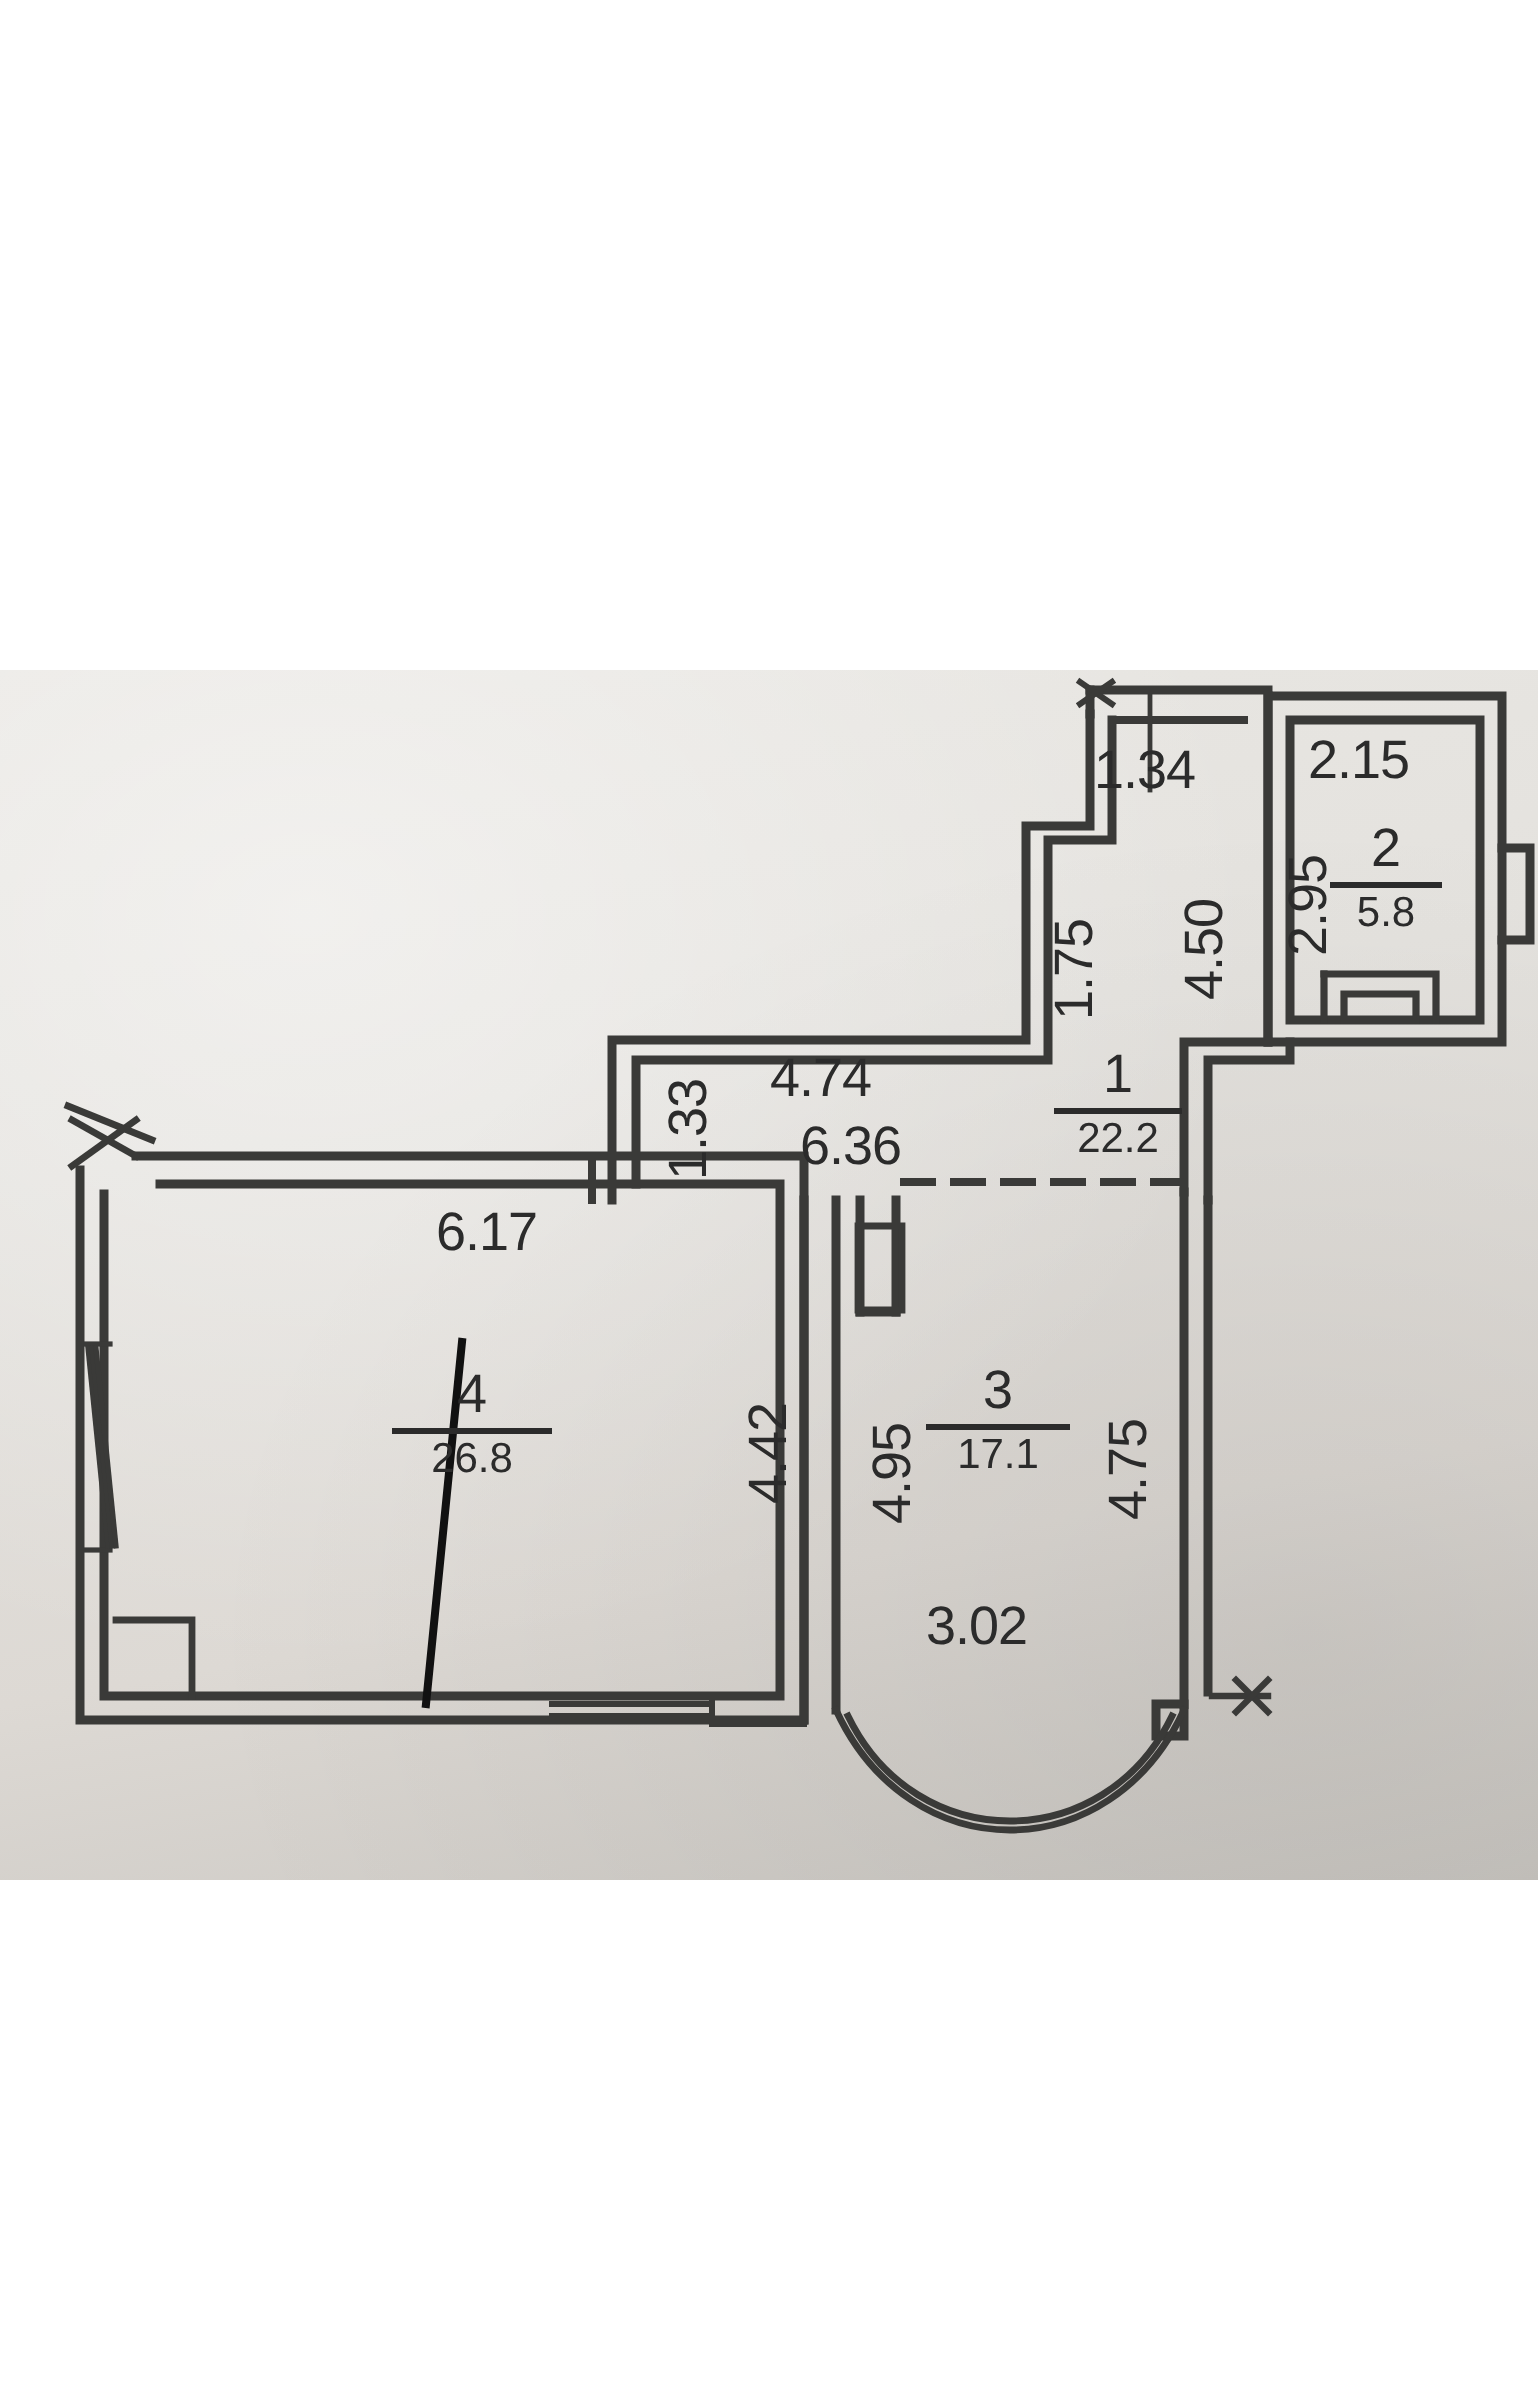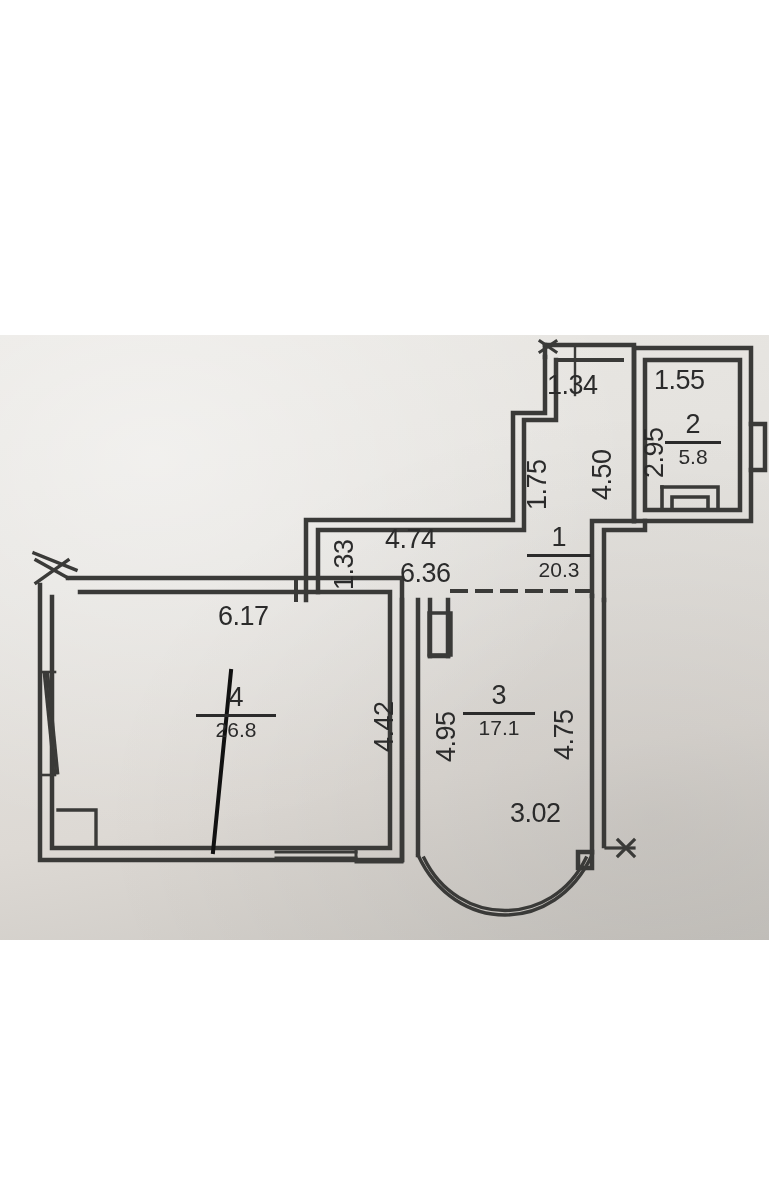--- a/index.html
+++ b/index.html
@@ -208,21 +208,21 @@
 
       <g stroke-width="3.4">
         <path d="M429,613 L451,613 L451,655 L429,655 Z"></path>
       </g>
 
     </g>
   </svg>
 
   <div class="lbl dim" style="left:547px; top:372px;">1.34</div>
 
-  <div class="lbl dim" style="left:654px; top:367px;">1.55</div>
+  <div class="lbl dim" style="left:654px; top:367px;">2.15</div>
 
   <div class="lbl dim rot90" style="left:641px; top:478px;">2.95</div>
 
   <div class="frac" style="left:665px; top:411px; width:56px;">
     <span class="num">2</span>
     <span class="bar"></span>
     <span class="den">5.8</span>
   </div>
 
   <div class="lbl dim rot90" style="left:589px; top:500px;">4.50</div>
@@ -231,21 +231,21 @@
 
   <div class="lbl dim rot90" style="left:331px; top:590px;">1.33</div>
 
   <div class="lbl dim" style="left:385px; top:526px;">4.74</div>
 
   <div class="lbl dim" style="left:400px; top:560px;">6.36</div>
 
   <div class="frac" style="left:527px; top:524px; width:64px;">
     <span class="num">1</span>
     <span class="bar"></span>
-    <span class="den">20.3</span>
+    <span class="den">22.2</span>
   </div>
 
   <div class="lbl dim" style="left:218px; top:603px;">6.17</div>
 
   <div class="frac" style="left:196px; top:684px; width:80px;">
     <span class="num">4</span>
     <span class="bar"></span>
     <span class="den">26.8</span>
   </div>
 
@@ -254,15 +254,15 @@
   <div class="lbl dim rot90" style="left:433px; top:762px;">4.95</div>
 
   <div class="frac" style="left:463px; top:682px; width:72px;">
     <span class="num">3</span>
     <span class="bar"></span>
     <span class="den">17.1</span>
   </div>
 
   <div class="lbl dim rot90" style="left:551px; top:760px;">4.75</div>
 
-  <div class="lbl dim" style="left:463px; top:800px;margin-left:47px;">3.02</div>
+  <div class="lbl dim" style="left:463px; top:800px;">3.02</div>
 
 </div>
 
 </body></html>

